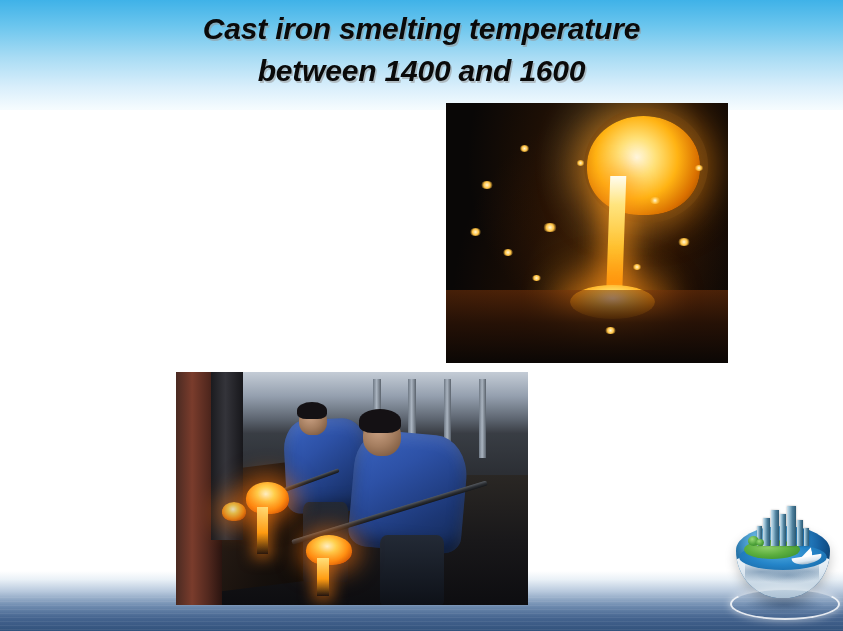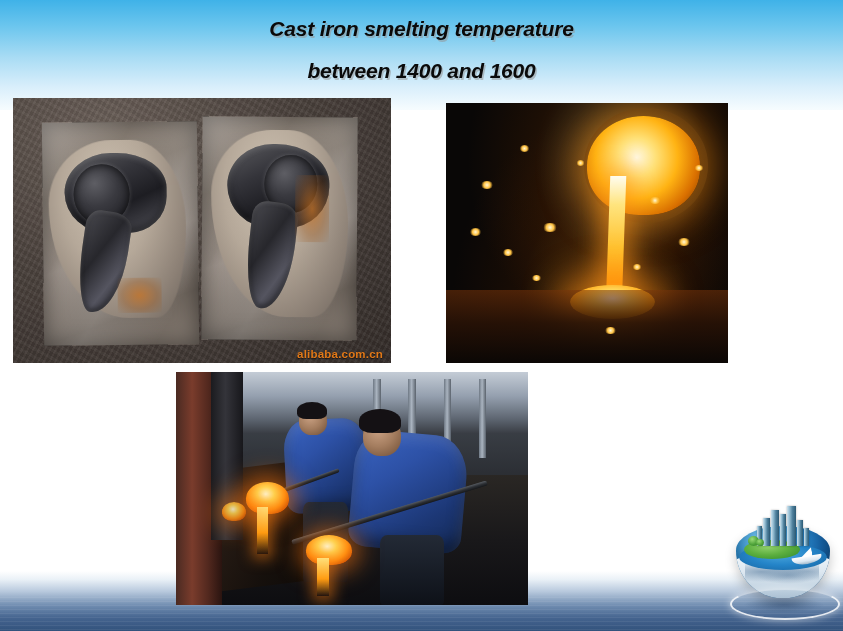--- a/index.html
+++ b/index.html
@@ -48,21 +48,21 @@
         rgba(0,0,0,0.00) 4px);
     opacity: .9;
   }
   
   .title {
     position: absolute;
     left: 0;
     top: 8px;
     width: 843px;
     text-align: center;
-    font-size: 21px;
+    font-size: 30px;
     font-weight: bold;
     font-style: italic;
     line-height: 42px;
     color: #0a0a0a;
     letter-spacing: -0.2px;
     text-shadow: 1.5px 1.5px 0 rgba(150,150,150,0.55);
     white-space: pre-line;
   }
   
   .photo {
@@ -354,44 +354,20 @@
 
   <div class="bg-sky"></div>
   <div class="bg-mid"></div>
   <div class="bg-water">
     <div class="water-shimmer"></div>
   </div>
 
   <div class="title">Cast iron smelting temperature
 between 1400 and 1600</div>
 
-  <div class="photo" id="photo-mold">
-    <div class="ph-layer mold-bg"></div>
-    <div class="ph-layer mold-grain"></div>
-
-    <div class="mold-plate" id="plate-l">
-      <div class="plate-sheen"></div>
-      <div class="cavity-outer" style="left:4%;top:8%;width:88%;height:80%;border-radius:46% 40% 22% 58% / 36% 48% 52% 64%;"></div>
-      <div class="cavity-part" style="left:14%;top:14%;width:66%;height:36%;border-radius:48% 52% 40% 46% / 52% 46% 48% 54%;"></div>
-      <div class="cav-round" style="left:20%;top:19%;width:36%;height:27%;"></div>
-      <div class="cav-tail" style="left:24%;top:40%;width:30%;height:46%;border-radius:30% 44% 60% 36% / 16% 14% 64% 66%;transform:rotate(9deg);"></div>
-      <div class="rust" style="left:48%;top:70%;width:28%;height:16%;"></div>
-    </div>
-
-    <div class="mold-plate" id="plate-r">
-      <div class="plate-sheen"></div>
-      <div class="cavity-outer" style="left:6%;top:6%;width:88%;height:84%;border-radius:44% 44% 26% 56% / 34% 50% 50% 66%;"></div>
-      <div class="cavity-part" style="left:16%;top:12%;width:66%;height:38%;border-radius:46% 54% 42% 44% / 50% 48% 50% 52%;"></div>
-      <div class="cav-round" style="left:40%;top:17%;width:34%;height:26%;"></div>
-      <div class="cav-tail" style="left:30%;top:38%;width:30%;height:48%;border-radius:32% 42% 58% 38% / 14% 16% 66% 64%;transform:rotate(6deg);"></div>
-      <div class="rust" style="left:60%;top:26%;width:22%;height:30%;"></div>
-    </div>
-
-    <div class="wm">alibaba.com.cn</div>
-  </div>
 
   <div class="photo" id="photo-pour">
     <div class="ph-layer pour-bg"></div>
     <div class="ladle-shell"></div>
     <div class="ladle"></div>
     <div class="stream"></div>
     <div class="pool"></div>
     <div class="floorplate"></div>
     <div class="spark" style="left:12%;top:30%;width:14px;height:8px;"></div>
     <div class="spark" style="left:26%;top:16%;width:11px;height:7px;"></div>

